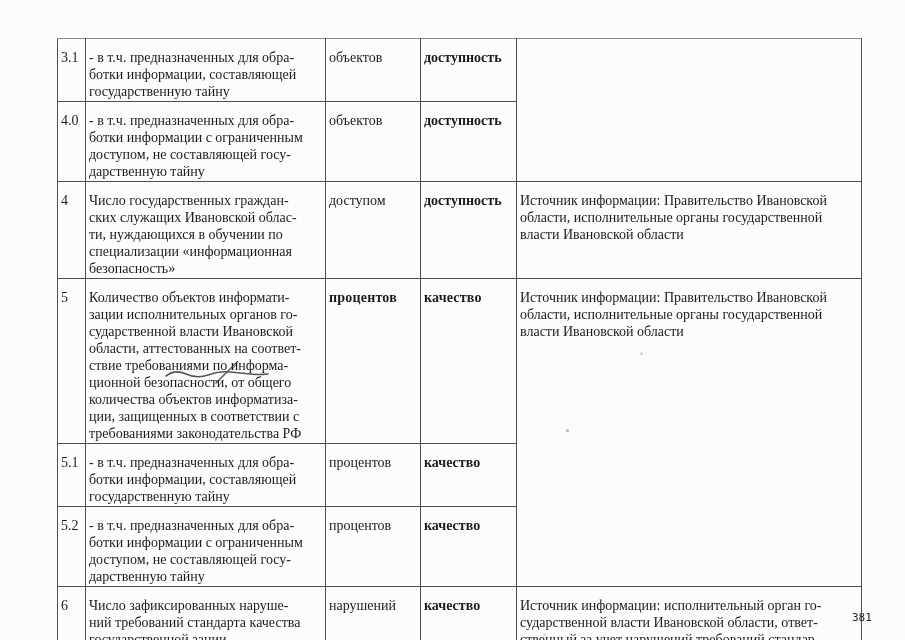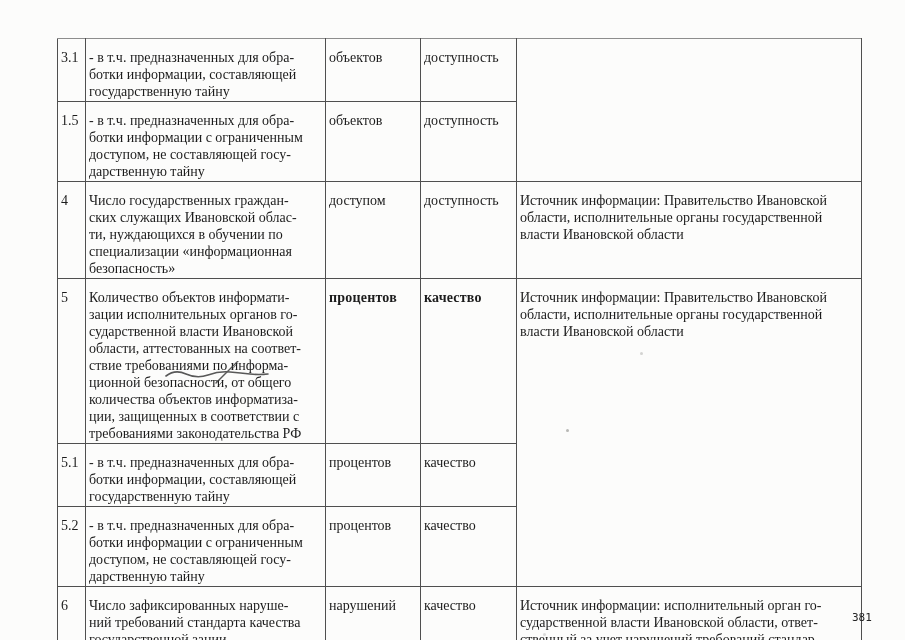--- a/index.html
+++ b/index.html
@@ -30,21 +30,21 @@
     vertical-align: top;
     padding: 10px 3px 1px 3px;
   }
   
   .doc-table tr.r0 > td {
     border-top: 1.1px solid #8d8d8d;
   }
   .num-cell  { padding-left: 2px; }
   .name-cell { white-space: pre-line; padding-left: 4px; padding-right: 2px; position: relative; font-family: Liberation Serif, serif; }
   .unit-cell { padding-left: 7px; }
-  .char-cell { padding-left: 7px; }
+  .char-cell { padding-left: 7px; font-weight: bold; }
   .source-cell { white-space: pre-line; padding-left: 5px; padding-right: 3px; }
   .ink-heavy { font-weight: 600; letter-spacing: 0.2px; }
   .r0 { height: 57px; }
   .r1 { height: 70px; }
   .r2 { height: 85px; }
   .r3 { height: 155px; }
   .r4 { height: 55px; }
   .r5 { height: 66px; }
   .r6 { height: 68px; }
   .pen-mark {
@@ -85,21 +85,21 @@
     <tr class="r0">
       <td class="num-cell">3.1</td>
       <td class="name-cell">- в т.ч. предназначенных для обра-
 ботки информации, составляющей
 государственную тайну</td>
       <td class="unit-cell">объектов</td>
       <td class="char-cell">доступность</td>
       <td class="source-cell" rowspan="2"></td>
     </tr>
     <tr class="r1">
-      <td class="num-cell">1.5</td>
+      <td class="num-cell">4.0</td>
       <td class="name-cell">- в т.ч. предназначенных для обра-
 ботки информации с ограниченным
 доступом, не составляющей госу-
 дарственную тайну</td>
       <td class="unit-cell">объектов</td>
       <td class="char-cell">доступность</td>
     </tr>
     <tr class="r2">
       <td class="num-cell">4</td>
       <td class="name-cell">Число государственных граждан-

